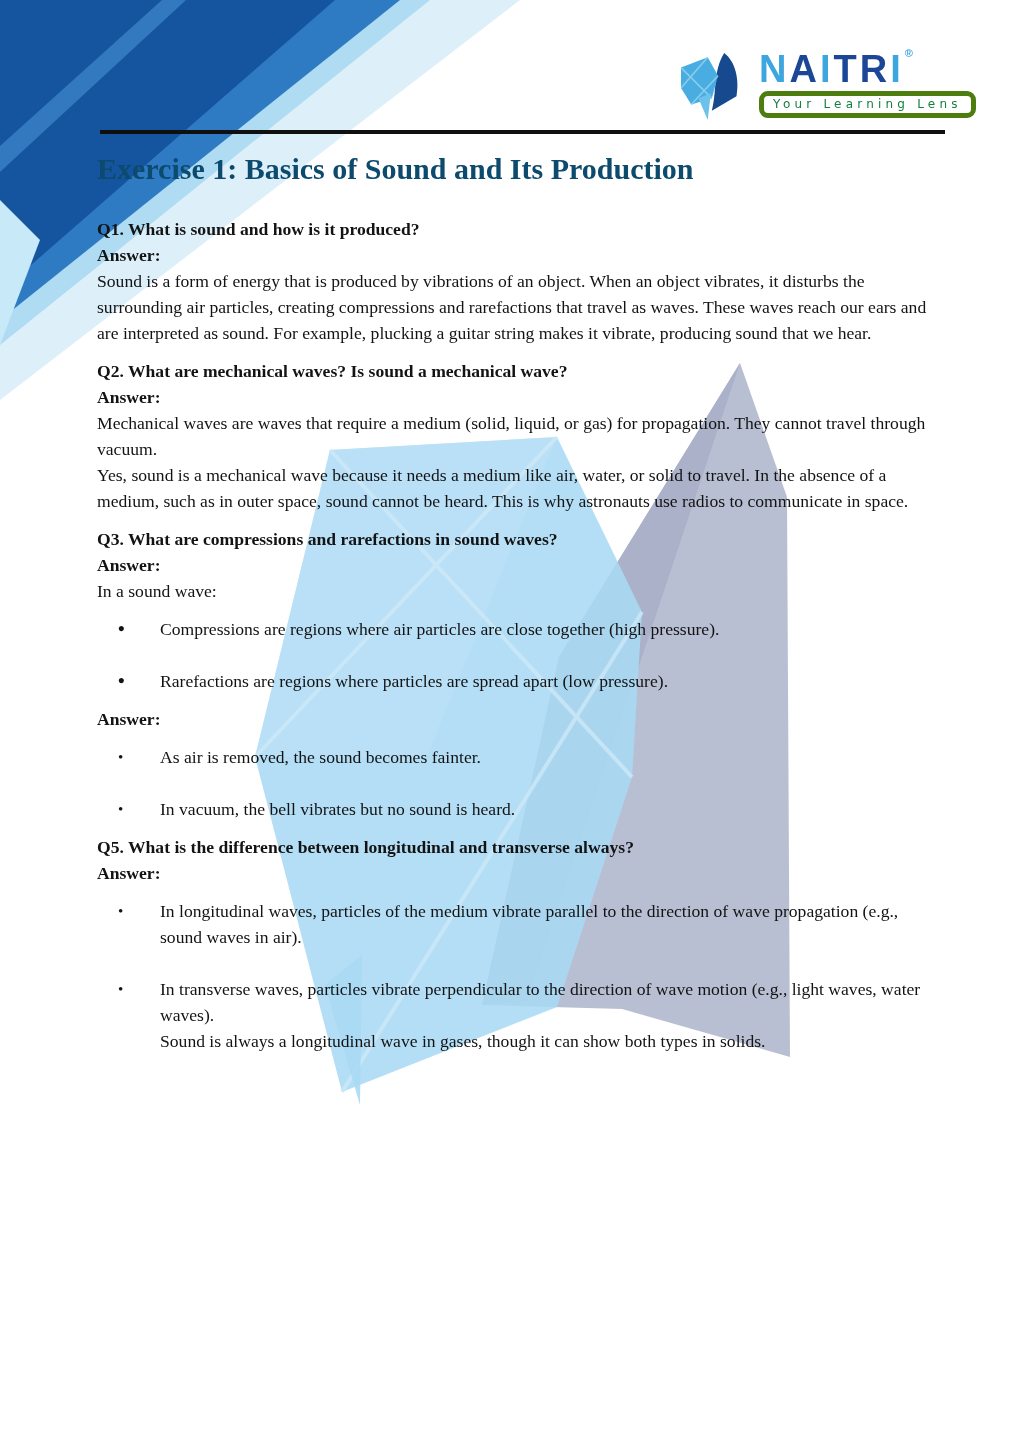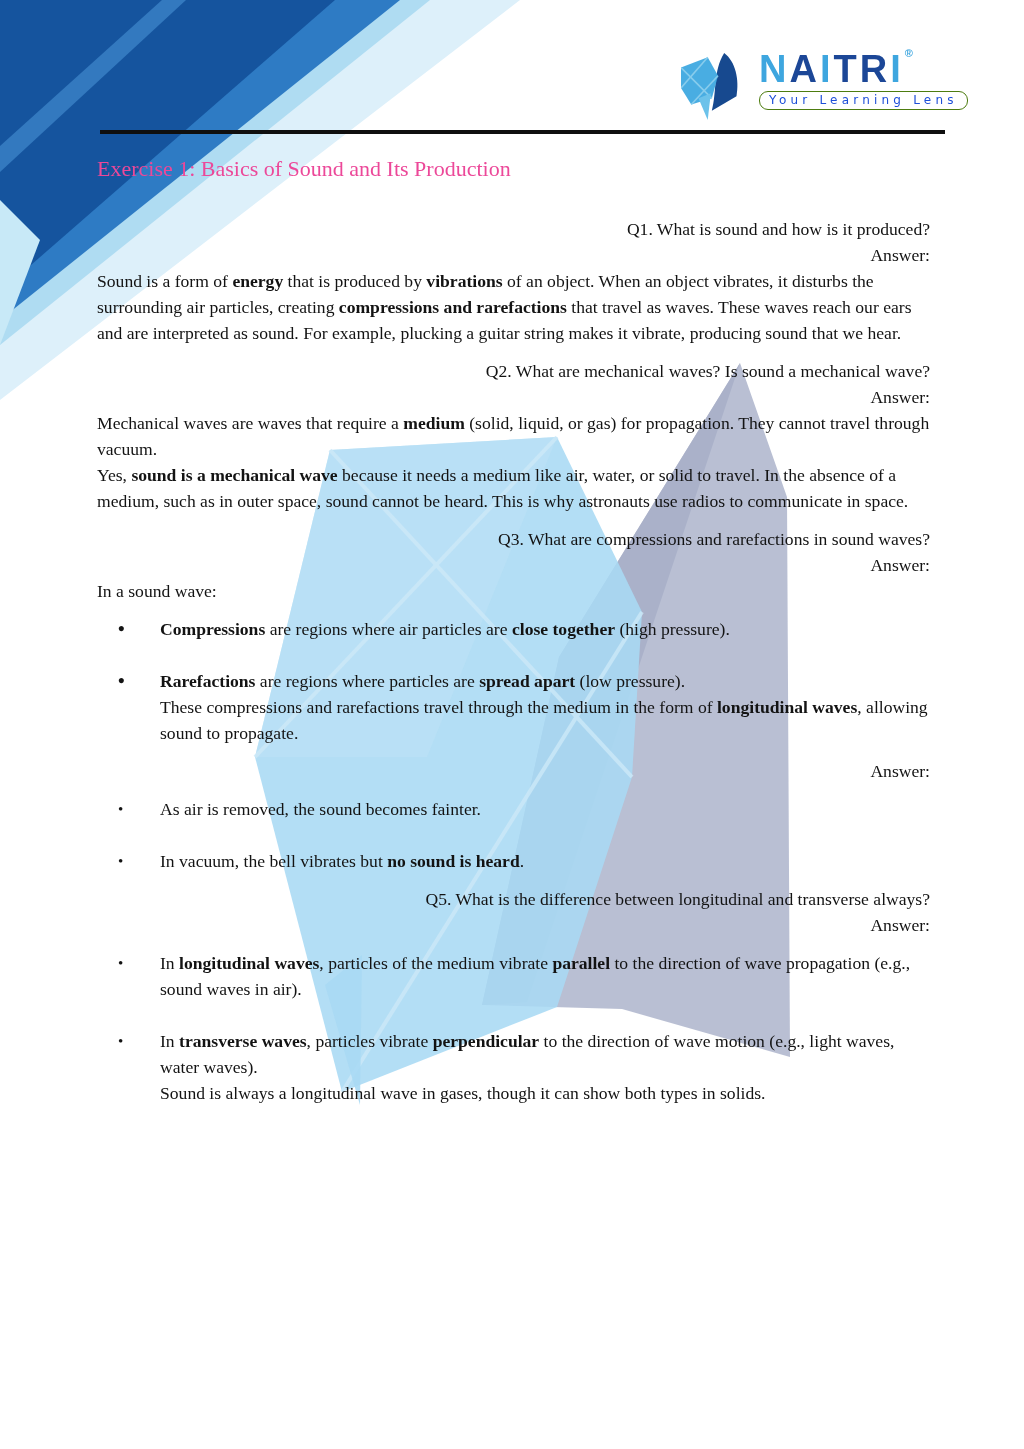--- a/index.html
+++ b/index.html
@@ -20,55 +20,55 @@
   .logo-icon{width:74px;height:72px;margin-right:4px;}
   .brand-col{display:flex;flex-direction:column;align-items:flex-start;}
   .wordmark{
     font-family:"Liberation Sans", sans-serif;
     font-weight:bold;font-size:38px;line-height:1;
     letter-spacing:3px;display:flex;align-items:flex-start;
   }
   .wordmark .reg{font-size:11px;letter-spacing:0;margin-left:1px;position:relative;top:-2px;}
   .tagline-box{
     margin-top:3px;
-    border:1px solid #4d7c0f;border-radius:9px;
+    border:5px solid #4d7c0f;border-radius:9px;
     padding:1px 9px 2px 9px;
     font-family:"DejaVu Sans", sans-serif;
-    font-size:12px;letter-spacing:4.2px;color:#1d4ed8;
+    font-size:12px;letter-spacing:4.2px;color:#15803d;
     white-space:nowrap;
   }
   .header-rule{left:100px;top:130px;width:845px;height:4px;background:#0f0f0f;z-index:3;}
 
   
   .watermark{left:227px;top:357px;z-index:1;}
 
   
   .content{
     left:0;top:0;width:1024px;box-sizing:border-box;
     padding:152px 94px 0 97px;
     z-index:2;position:absolute;
     font-size:17.6px;line-height:26px;color:#131313;
   }
   .page-title{
-    font-size:22px;font-weight:normal;line-height:34px;
-    margin:0 0 30px 0;color:#ec4899;
+    font-size:30px;font-weight:bold;line-height:34px;
+    margin:0 0 30px 0;color:#0c4a6e;
   }
   .question-block{margin-top:12px;}
   .question-block:first-of-type{margin-top:0;}
-  .q-heading,.answer-label{font-weight:normal;text-align:right;}
+  .q-heading,.answer-label{font-weight:bold;}
   .para{margin:0;}
   ul.qa-bullets{list-style:none;margin:12px 0 0 0;padding:0;}
   ul.qa-bullets li{position:relative;padding-left:63px;margin-top:26px;}
   ul.qa-bullets li:first-child{margin-top:0;}
   ul.qa-bullets li::before{
     content:"\2022";position:absolute;left:21px;top:0;
   }
   ul.qa-bullets.big li::before{font-weight:bold;font-size:19px;}
   ul.qa-bullets.small li::before{font-size:15px;}
-  b{font-weight:bold;}
+  b{font-weight:normal;}
 </style>
 </head>
 <body>
 
 <div class="layer corner">
   <svg width="520" height="400" viewBox="0 0 520 400">
     <polygon points="0,0 520,0 0,400" fill="#DDF0FA"></polygon>
     <polygon points="0,0 430,0 0,345" fill="#AFDCF2"></polygon>
     <polygon points="0,0 400,0 0,320" fill="#2E7BC4"></polygon>
     <polygon points="0,0 335,0 0,292" fill="#15549E"></polygon>
@@ -136,21 +136,20 @@
       <section class="question-block">
         <div class="q-heading">Q3. What are compressions and rarefactions in sound waves?</div>
         <div class="answer-label">Answer:</div>
         <div class="para"><span>In a sound wave:</span></div>
         <ul class="qa-bullets big">
           <li>
             <div class="bullet-line"><b>Compressions</b><span> are regions where air particles are </span><b>close together</b><span> (high pressure).</span></div>
           </li>
           <li>
             <div class="bullet-line"><b>Rarefactions</b><span> are regions where particles are </span><b>spread apart</b><span> (low pressure).</span></div>
-            <div class="bullet-line"><span>These compressions and rarefactions travel through the medium in the form of </span><b>longitudinal waves</b><span>, allowing sound to propagate.</span></div>
           </li>
         </ul>
       </section>
       <section class="question-block">
         <div class="answer-label">Answer:</div>
         <ul class="qa-bullets small">
           <li>
             <div class="bullet-line"><span>As air is removed, the sound becomes fainter.</span></div>
           </li>
           <li>

